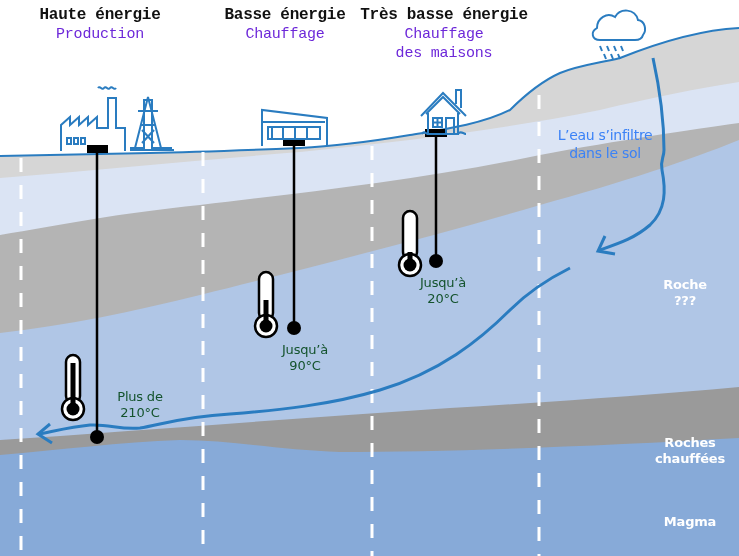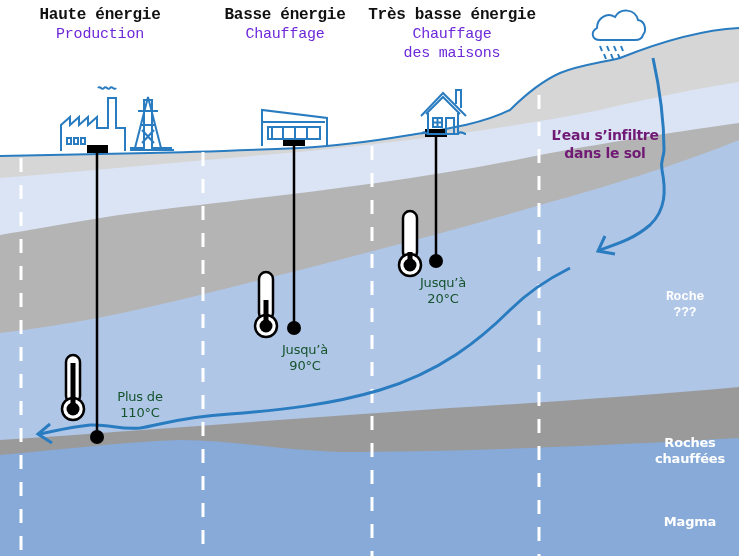--- a/index.html
+++ b/index.html
@@ -7,21 +7,21 @@
          font-family: "DejaVu Sans", sans-serif; }
   #scene { position: absolute; left: 0; top: 0; width: 739px; height: 556px; }
   .hdr { position: absolute; text-align: center; line-height: 19px; font-family: Liberation Mono, monospace; }
   .hdr .t { font-weight: bold; font-size: 16px; color: #111; display: block; letter-spacing: -0.3px; }
   .hdr .s { font-size: 15px; color: #6d28d9; display: block; letter-spacing: -0.2px; }
   .lbl { position: absolute; text-align: center; font-size: 13px; line-height: 16px;
          color: #14532d; font-weight: normal; letter-spacing: -0.2px; }
   .wlbl { position: absolute; text-align: center; font-size: 13px; line-height: 16px;
           color: #ffffff; font-weight: bold; letter-spacing: -0.2px; }
   .blbl { position: absolute; text-align: center; font-size: 14px; line-height: 18px;
-          color: #701a75; font-weight: bold; letter-spacing: -0.3px; }
+          color: #3b82f6; font-weight: normal; letter-spacing: -0.3px; }
 </style>
 </head>
 <body>
 
 <svg id="scene" viewBox="0 0 739 556" xmlns="http://www.w3.org/2000/svg">
 
   <rect x="0" y="0" width="739" height="556" fill="#87aad8"></rect>
   <path fill="#9a9a9a" d="M0,455 C60,450 120,442 180,440 C230,440 280,450 340,452 C450,452 600,446 739,438 L739,0 L0,0 Z"></path>
   <path fill="#b0c6e6" d="M0,460 C150,450 300,438 450,428 C550,422 650,415 739,407 L739,0 L0,0 Z" transform="translate(0,-20)"></path>
   <path fill="#b4b4b4" d="M0,333 C70,325 130,312 200,295 C300,270 420,240 540,205 C620,183 690,160 739,140 L739,0 L0,0 Z"></path>
@@ -119,45 +119,45 @@
 </svg>
 
 <div class="hdr" style="left:0;top:6px;width:200px;">
   <span class="t">Haute énergie</span>
   <span class="s">Production</span>
 </div>
 <div class="hdr" style="left:195px;top:6px;width:180px;">
   <span class="t">Basse énergie</span>
   <span class="s">Chauffage</span>
 </div>
-<div class="hdr" style="left:362px;top:6px;width:180px;">
+<div class="hdr" style="left:354px;top:6px;width:180px;">
   <span class="t">Très basse énergie</span>
   <span class="s">Chauffage</span>
   <span class="s">des maisons</span>
 </div>
 
 <div class="lbl" style="left:100px;top:389px;width:80px;">
   <div>Plus de</div>
-  <div>110°C</div>
+  <div>210°C</div>
 </div>
 <div class="lbl" style="left:265px;top:342px;width:80px;">
   <div>Jusqu’à</div>
   <div>90°C</div>
 </div>
 <div class="lbl" style="left:403px;top:275px;width:80px;">
   <div>Jusqu’à</div>
   <div>20°C</div>
 </div>
 
 <div class="blbl" style="left:545px;top:126px;width:120px;">
   <div>L’eau s’infiltre</div>
   <div>dans le sol</div>
 </div>
 
-<div class="wlbl" style="left:645px;top:289px;width:80px;font-family:Liberation Mono, monospace;">
+<div class="wlbl" style="left:645px;top:277px;width:80px;">
   <div>Roche</div>
   <div>???</div>
 </div>
 <div class="wlbl" style="left:645px;top:435px;width:90px;">
   <div>Roches</div>
   <div>chauffées</div>
 </div>
 <div class="wlbl" style="left:645px;top:514px;width:90px;">
   <div>Magma</div>
 </div>

